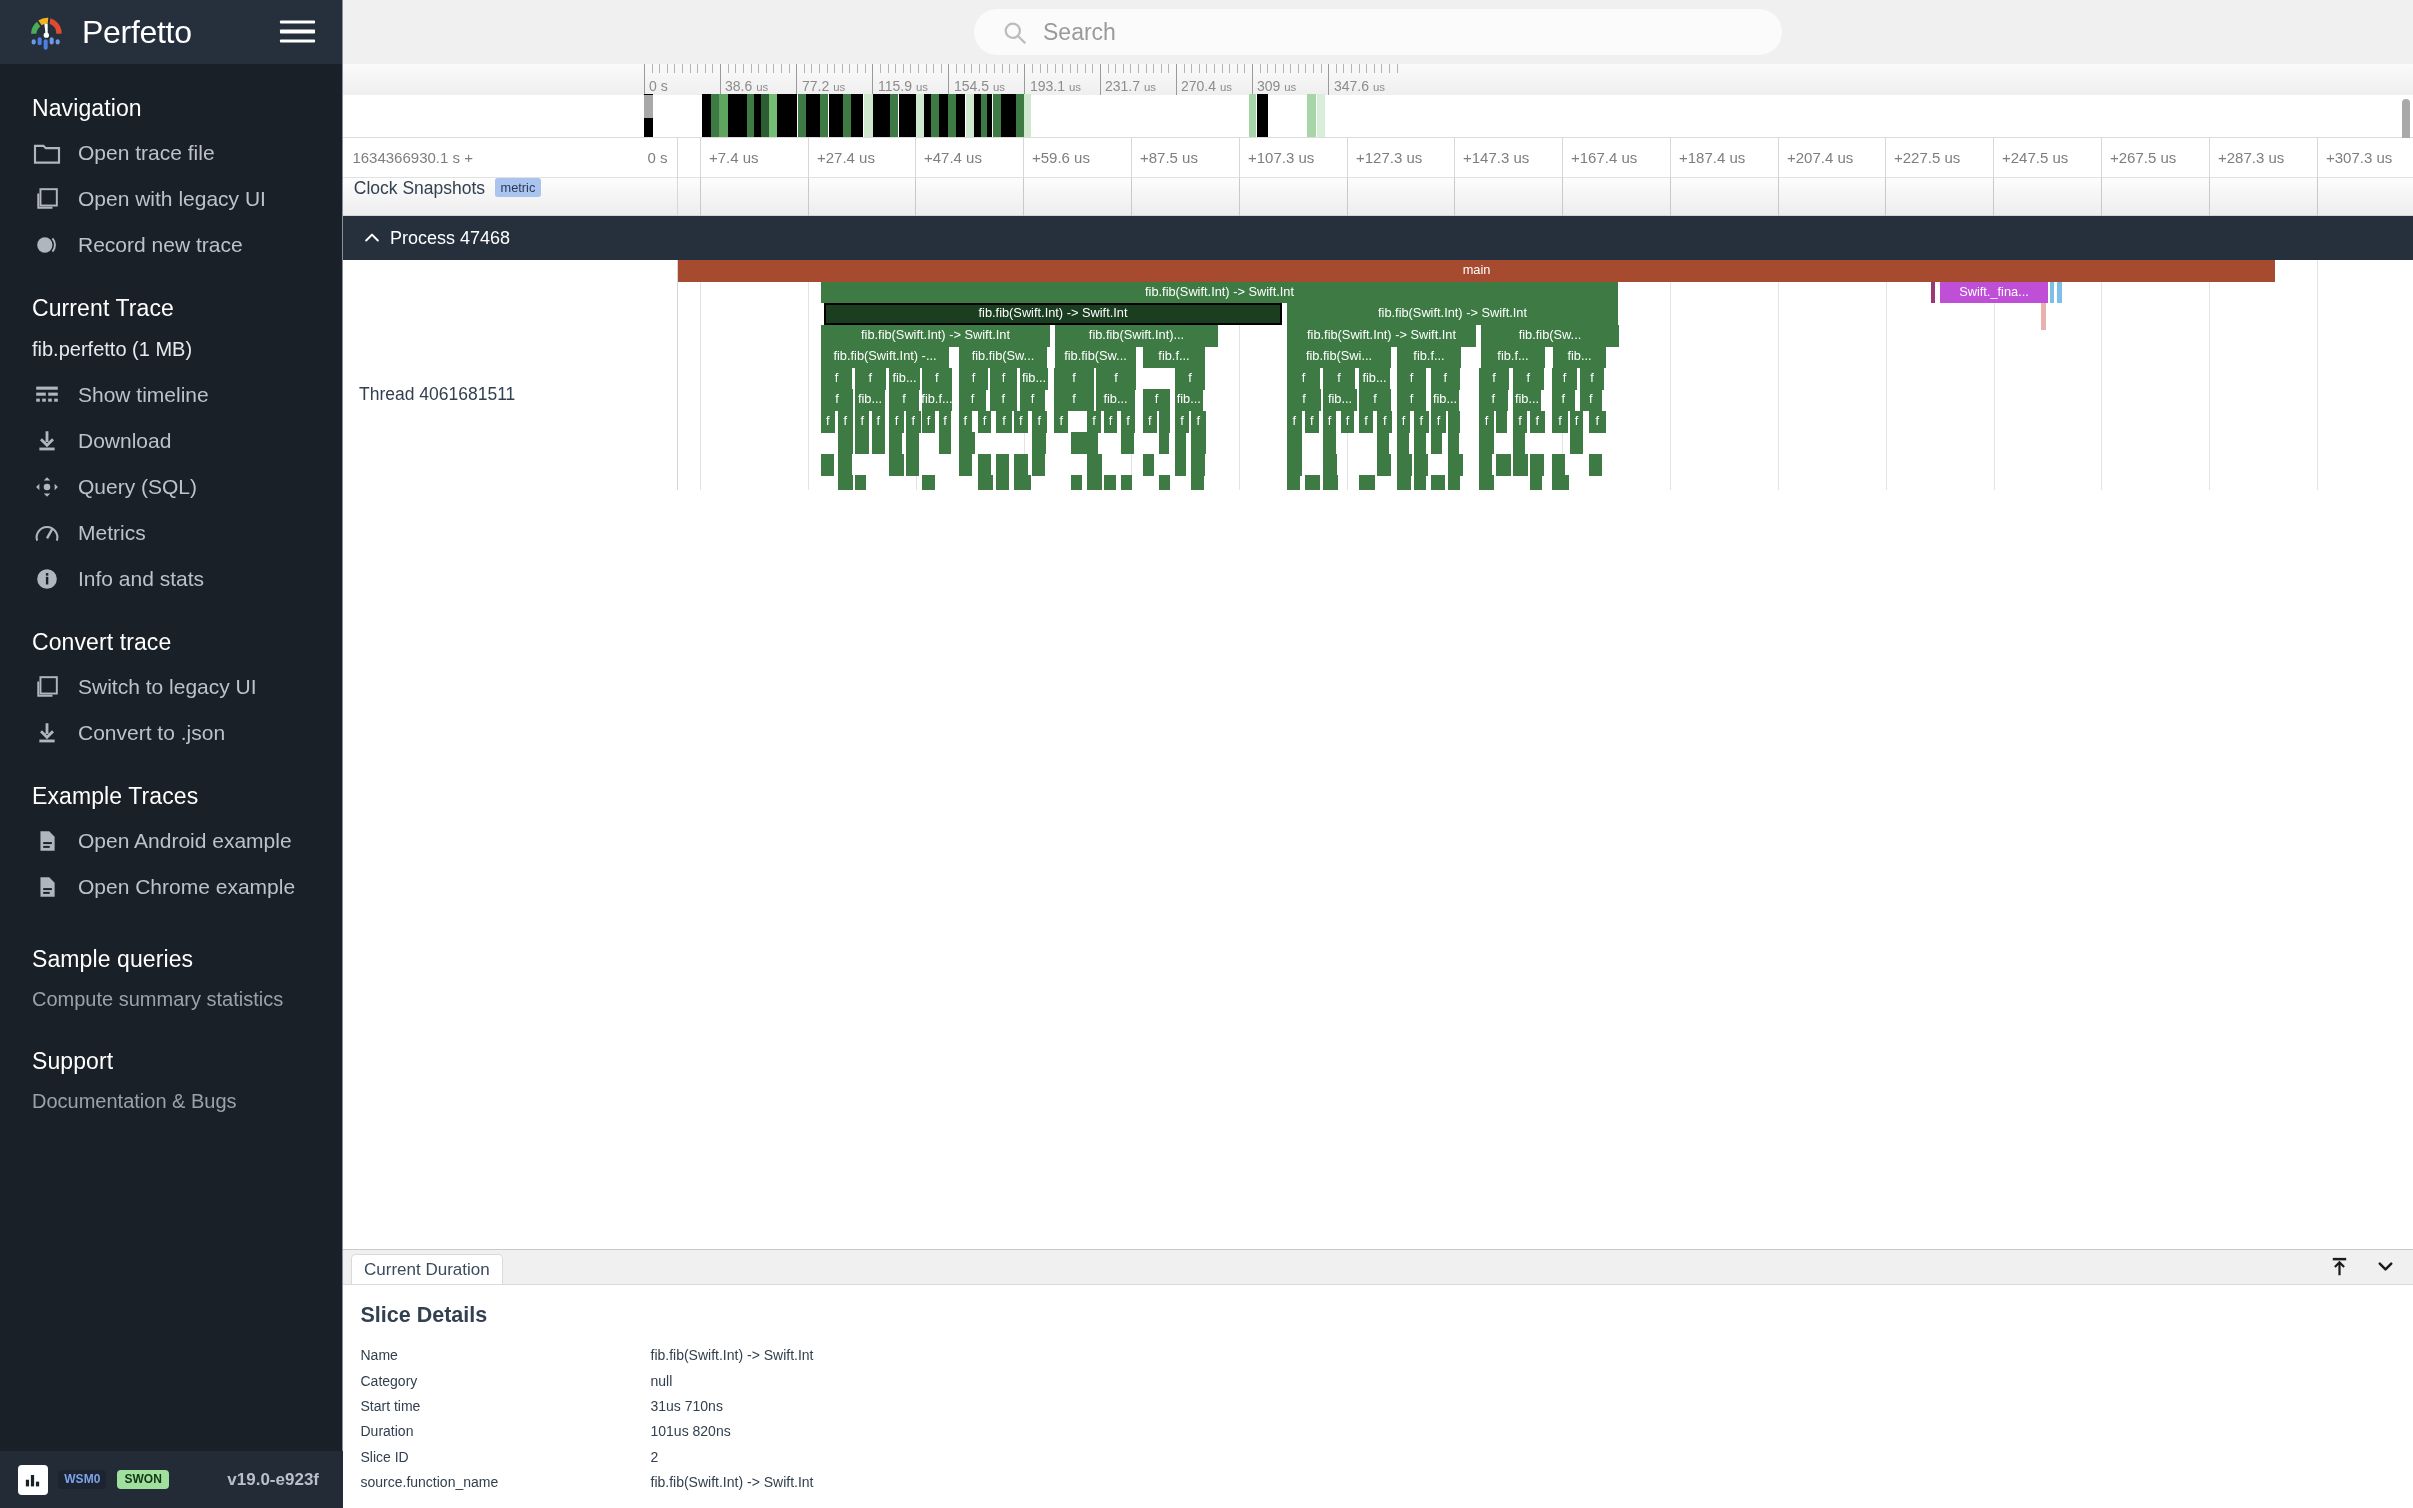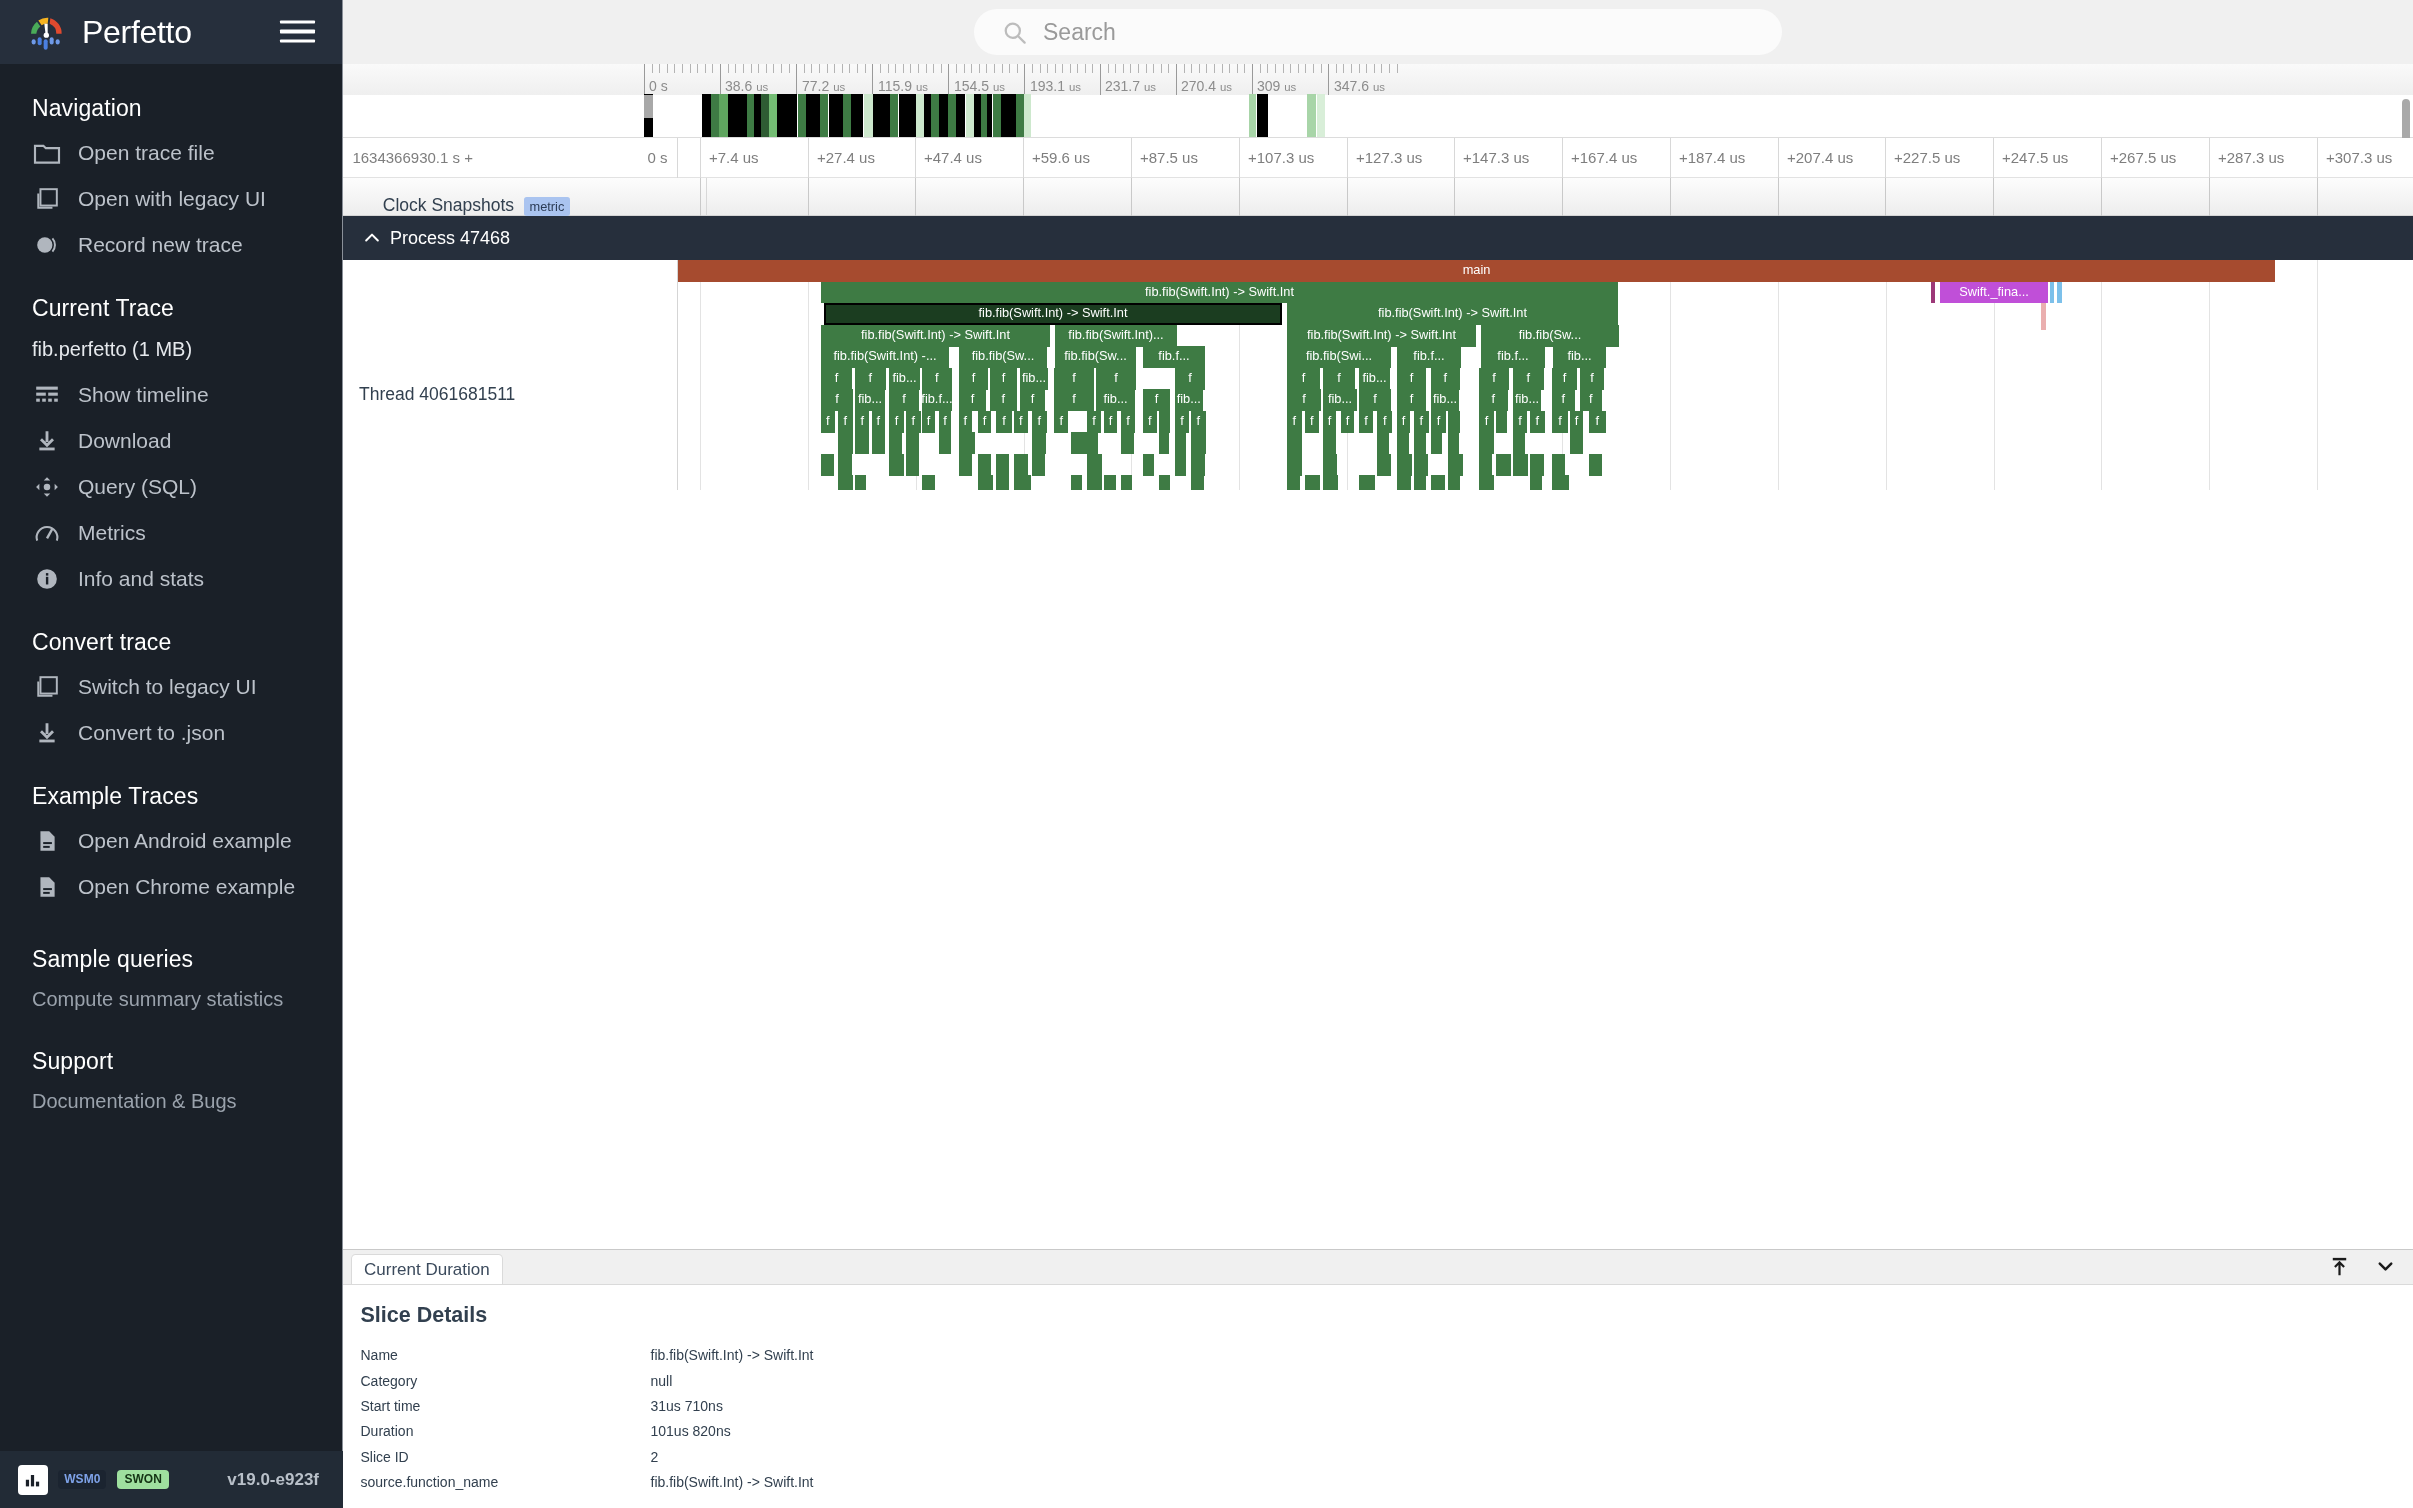--- a/index.html
+++ b/index.html
@@ -131,23 +131,22 @@
     padding-left: 8px; padding-top: 11.4px; white-space: nowrap;
   }
 
   
   .clock-row {
     position: relative; height: 38px; background: linear-gradient(to bottom,#fdfdfd,#ededed);
     border-bottom: 0.7px solid #d5d5d5;
   }
   .clock-head {
     position: absolute; left:0; top:0; width: 335px; height: 38px;
-    display: flex; align-items: flex-end; padding-left: 10.8px;
+    display: flex; align-items: flex-start; padding-left: 10.8px;
     border-right: 0.7px solid #d8d8d8;
-    margin-left: 29px;
   }
   .clock-name { font-size: 17.5px; color: #32404f; }
   .chip-metric {
     margin-left: 9.4px; background: #aac4f0; color: #2b3b55; font-size: 12.8px;
     padding: 2px 6px; border-radius: 2.7px;
   }
   .clock-gridline { position: absolute; top: 0; width: 0.7px; height: 38px; background: #c9c9c9; }
 
   
   .proc-row {
@@ -643,21 +642,21 @@
           <div class="gl" style="left: 1208px;"></div>
           <div class="gl" style="left: 1316px;"></div>
           <div class="gl" style="left: 1423px;"></div>
           <div class="gl" style="left: 1531px;"></div>
           <div class="gl" style="left: 1639px;"></div>
           <div class="slice" style="left: 0px; top: 0px; width: 1597px; height: 21.5px; background: rgb(166, 75, 47);">main</div>
           <div class="slice" style="left: 143px; top: 21.5px; width: 797px; height: 21.5px; background: rgb(62, 123, 68);">fib.fib(Swift.Int) -&gt; Swift.Int</div>
           <div class="slice sel" style="left: 146px; top: 43px; width: 458px; height: 21.5px; background: rgb(27, 61, 32);">fib.fib(Swift.Int) -&gt; Swift.Int</div>
           <div class="slice" style="left: 609px; top: 43px; width: 331px; height: 21.5px; background: rgb(62, 123, 68);">fib.fib(Swift.Int) -&gt; Swift.Int</div>
           <div class="slice" style="left: 143px; top: 65px; width: 229px; height: 21.5px; background: rgb(62, 123, 68);">fib.fib(Swift.Int) -&gt; Swift.Int</div>
-          <div class="slice" style="left: 377px; top: 65px; width: 122px; height: 21.5px; background: rgb(62, 123, 68);">fib.fib(Swift.Int)...</div>
+          <div class="slice" style="left: 377px; top: 65px; width: 163px; height: 21.5px; background: rgb(62, 123, 68);">fib.fib(Swift.Int)...</div>
           <div class="slice" style="left: 609px; top: 65px; width: 189px; height: 21.5px; background: rgb(62, 123, 68);">fib.fib(Swift.Int) -&gt; Swift.Int</div>
           <div class="slice" style="left: 803px; top: 65px; width: 138px; height: 21.5px; background: rgb(62, 123, 68);">fib.fib(Sw...</div>
           <div class="slice" style="left: 143px; top: 86px; width: 128px; height: 21.5px; background: rgb(62, 123, 68);">fib.fib(Swift.Int) -...</div>
           <div class="slice" style="left: 281px; top: 86px; width: 88px; height: 21.5px; background: rgb(62, 123, 68);">fib.fib(Sw...</div>
           <div class="slice" style="left: 377px; top: 86px; width: 81px; height: 21.5px; background: rgb(62, 123, 68);">fib.fib(Sw...</div>
           <div class="slice" style="left: 465px; top: 86px; width: 62px; height: 21.5px; background: rgb(62, 123, 68);">fib.f...</div>
           <div class="slice" style="left: 609px; top: 86px; width: 104px; height: 21.5px; background: rgb(62, 123, 68);">fib.fib(Swi...</div>
           <div class="slice" style="left: 719px; top: 86px; width: 64px; height: 21.5px; background: rgb(62, 123, 68);">fib.f...</div>
           <div class="slice" style="left: 803px; top: 86px; width: 64px; height: 21.5px; background: rgb(62, 123, 68);">fib.f...</div>
           <div class="slice" style="left: 875px; top: 86px; width: 53px; height: 21.5px; background: rgb(62, 123, 68);">fib...</div>

